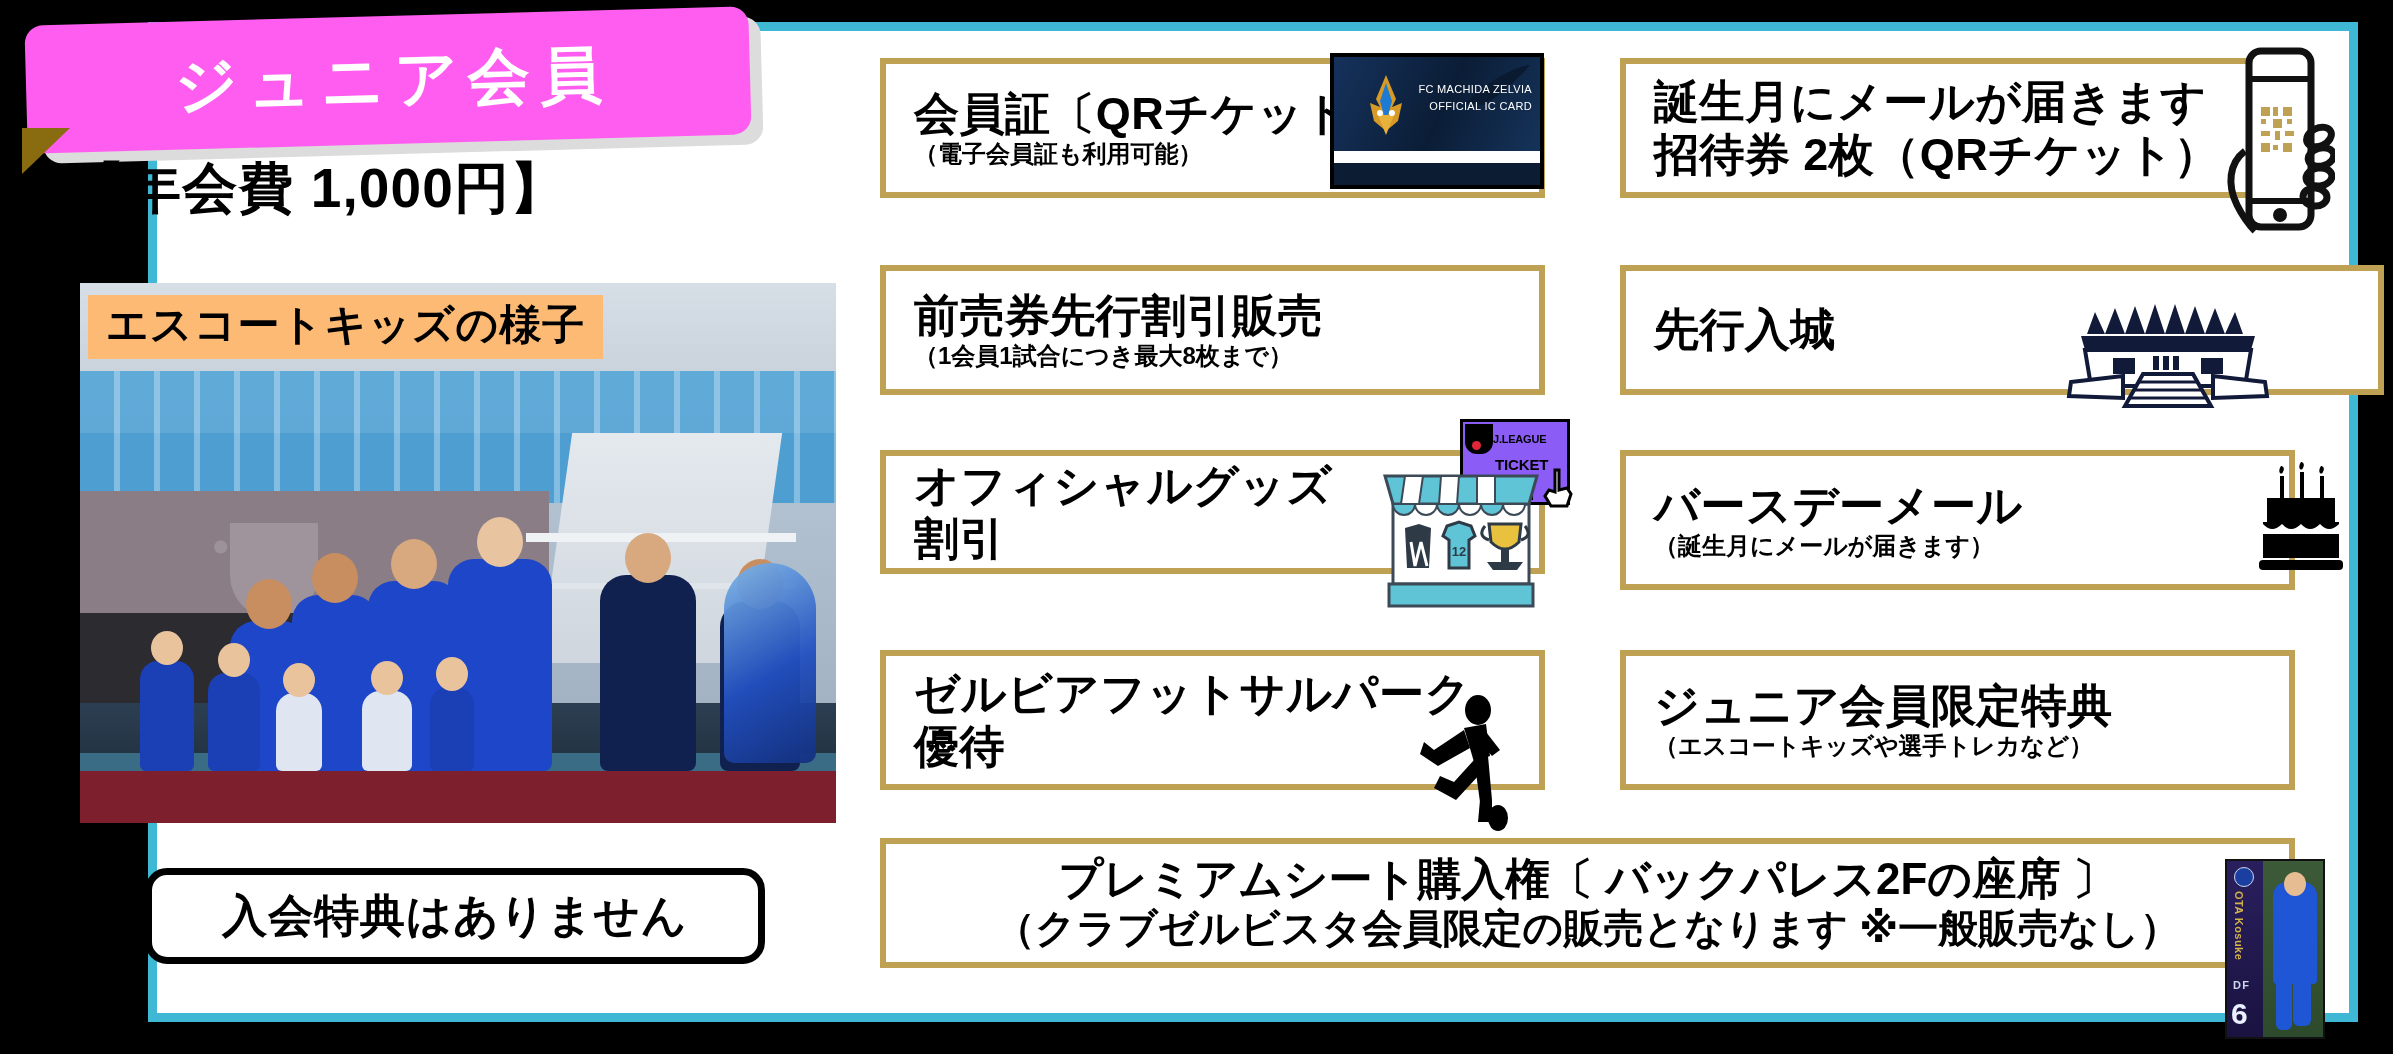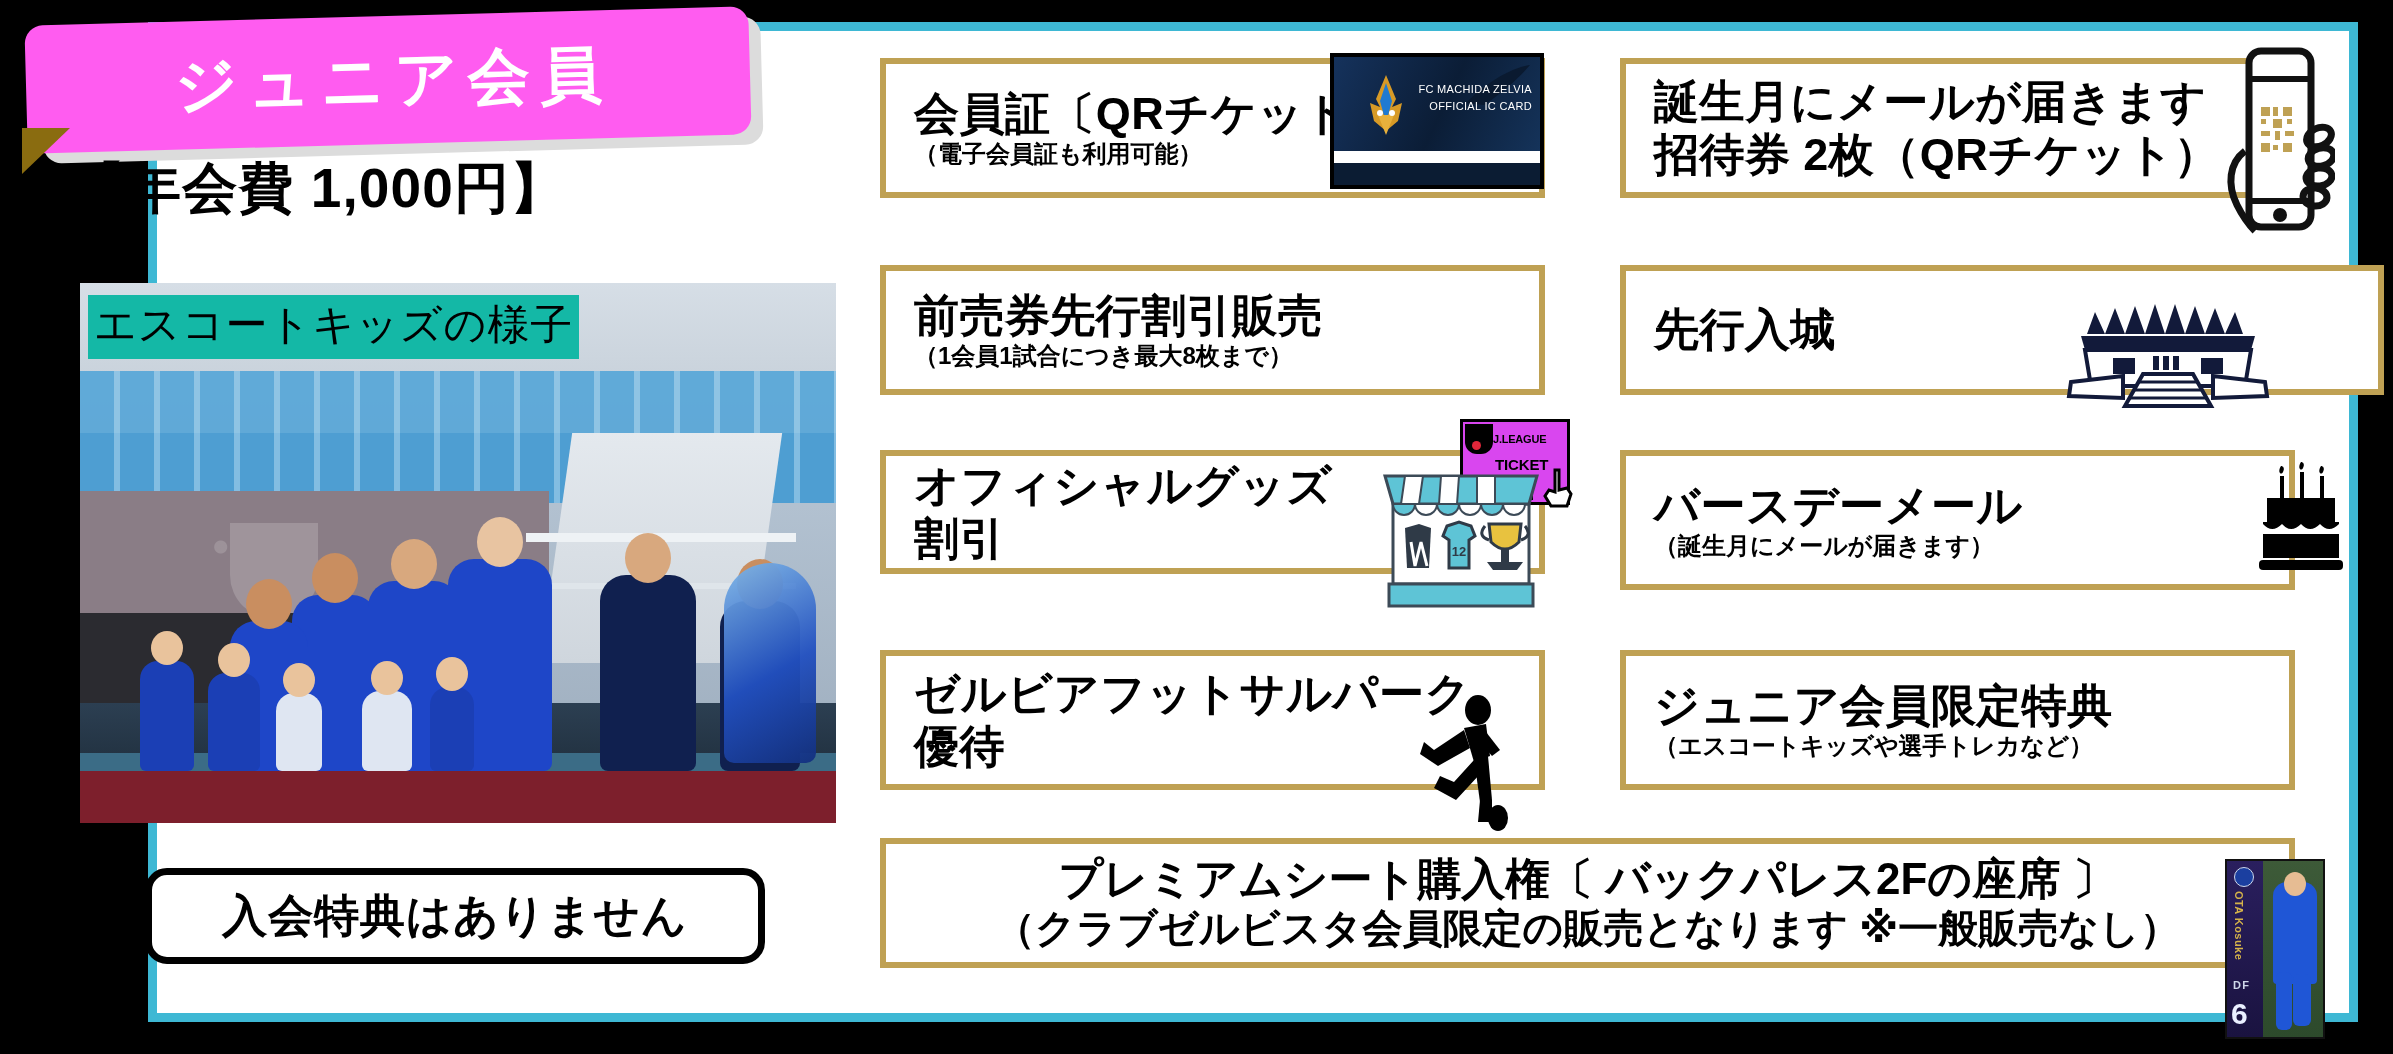--- a/index.html
+++ b/index.html
@@ -77,22 +77,22 @@
   .pl.dark{background:#10204f;}
   .pl .hd{position:absolute;left:50%;transform:translateX(-50%);top:-42px;width:46px;height:50px;border-radius:50%;background:#d8a87e;}
   .pl .hd.b{background:#c98e60;}
   .pl .hd.l{background:#e8c4a1;}
   .kid{position:absolute;bottom:52px;background:#1b3fb5;border-radius:18px 18px 6px 6px;}
   .kid .hd{position:absolute;left:50%;transform:translateX(-50%);top:-30px;width:32px;height:34px;border-radius:50%;background:#e9c39c;}
   .kid.pink{background:#dfe6f2;}
   .trophy{position:absolute;right:20px;bottom:60px;width:92px;height:200px;
     background:linear-gradient(150deg,#7fb8e8,#2250c0 55%,#13307e);border-radius:46px 46px 10px 10px;opacity:.95;}
   .photo-label{
-    position:absolute;left:8px;top:12px;background:#14b8a6;color:#000;
-    font-size:42px;font-weight:400;padding:2px 6px 6px;letter-spacing:.02em;white-space:nowrap;
+    position:absolute;left:8px;top:12px;background:#fdba74;color:#000;
+    font-size:42px;font-weight:700;padding:2px 18px 6px;letter-spacing:.02em;white-space:nowrap;
   }
 
   
   .nobonus{
     position:absolute;left:145px;top:868px;width:620px;height:96px;
     border:7px solid #000;border-radius:22px;background:#fff;
     display:flex;align-items:center;justify-content:center;
     font-size:45px;font-weight:700;color:#000;letter-spacing:.02em;box-sizing:border-box;
   }
 
@@ -129,21 +129,21 @@
   
   .shop{width:172px;height:150px;}
 
   
   .cake{width:92px;height:112px;}
 
   
   .runner{width:110px;height:140px;}
 
   
-  .jl{width:110px;height:86px;border:3px solid #000;background:#d946ef;position:relative;box-sizing:border-box;}
+  .jl{width:110px;height:86px;border:3px solid #000;background:#8b5cf6;position:relative;box-sizing:border-box;}
   .jl .top{position:absolute;left:0;top:0;width:100%;height:34px;display:flex;align-items:center;}
   .jl .jmark{width:28px;height:30px;background:#000;margin-left:2px;border-radius:0 0 12px 12px;position:relative;}
   .jl .jmark:after{content:"";position:absolute;left:7px;bottom:4px;width:9px;height:9px;border-radius:50%;background:#e0273a;}
   .jl .lg{font-size:11px;font-weight:700;line-height:1;color:#000;letter-spacing:-.02em;}
   .jl .tk{position:absolute;left:32px;top:34px;font-size:15px;font-weight:700;color:#000;letter-spacing:-.01em;}
   .jl .os{position:absolute;left:2px;bottom:2px;background:#000;color:#fff;font-size:9px;padding:1px 4px;letter-spacing:.01em;}
   .jl .hand{position:absolute;right:-8px;bottom:-6px;width:34px;height:40px;}
 
   
   .pcard{width:96px;height:176px;border:2px solid #111;background:#231a52;position:relative;overflow:hidden;}

